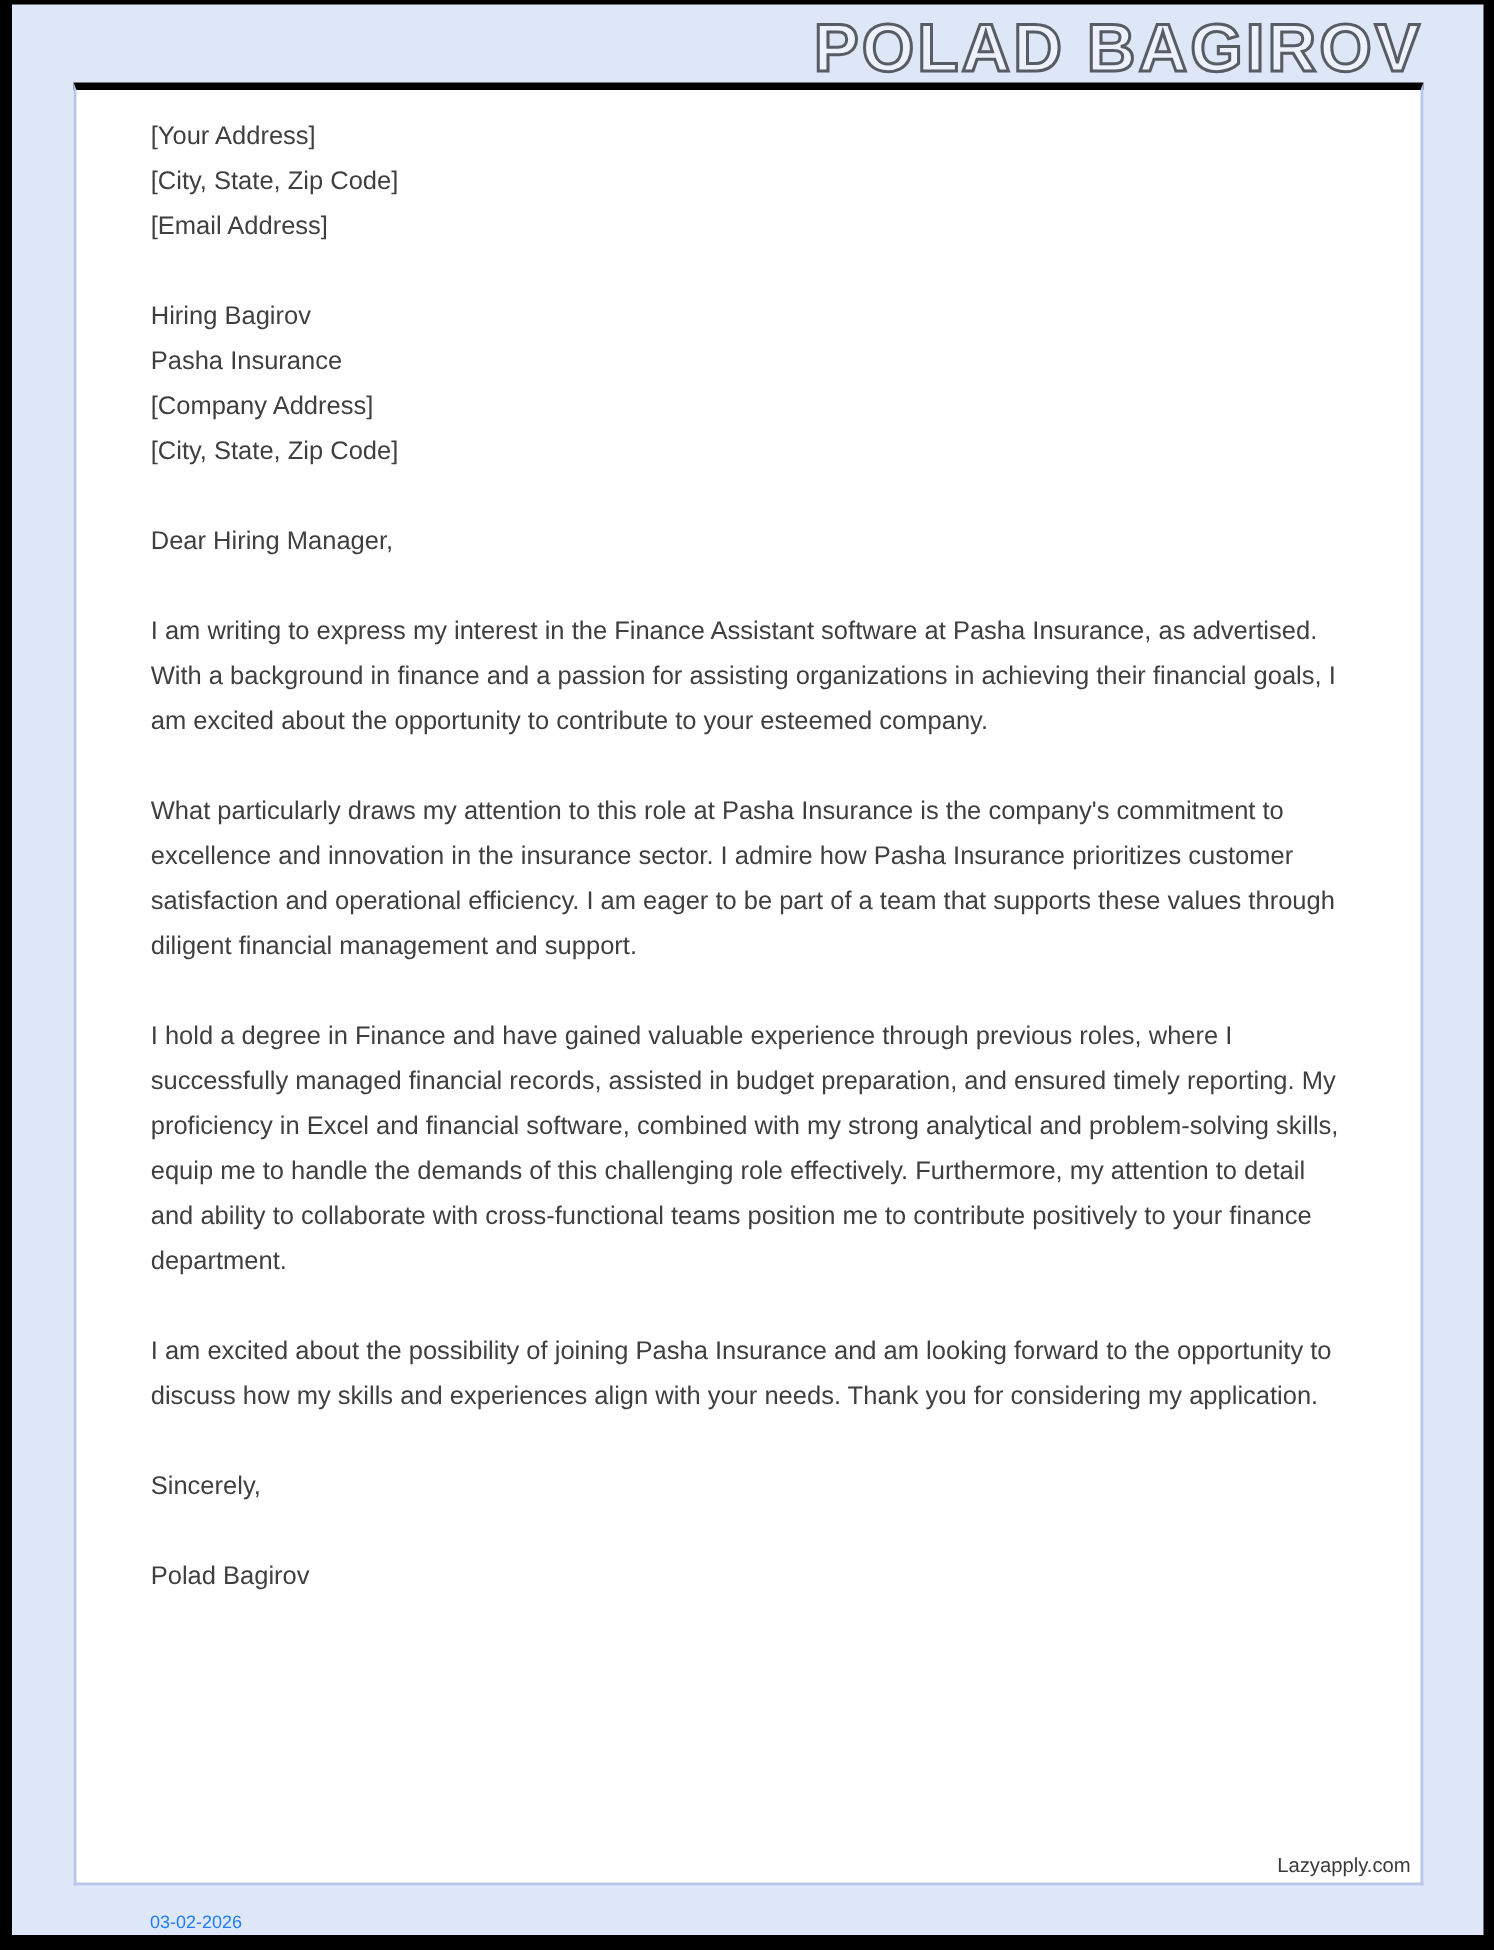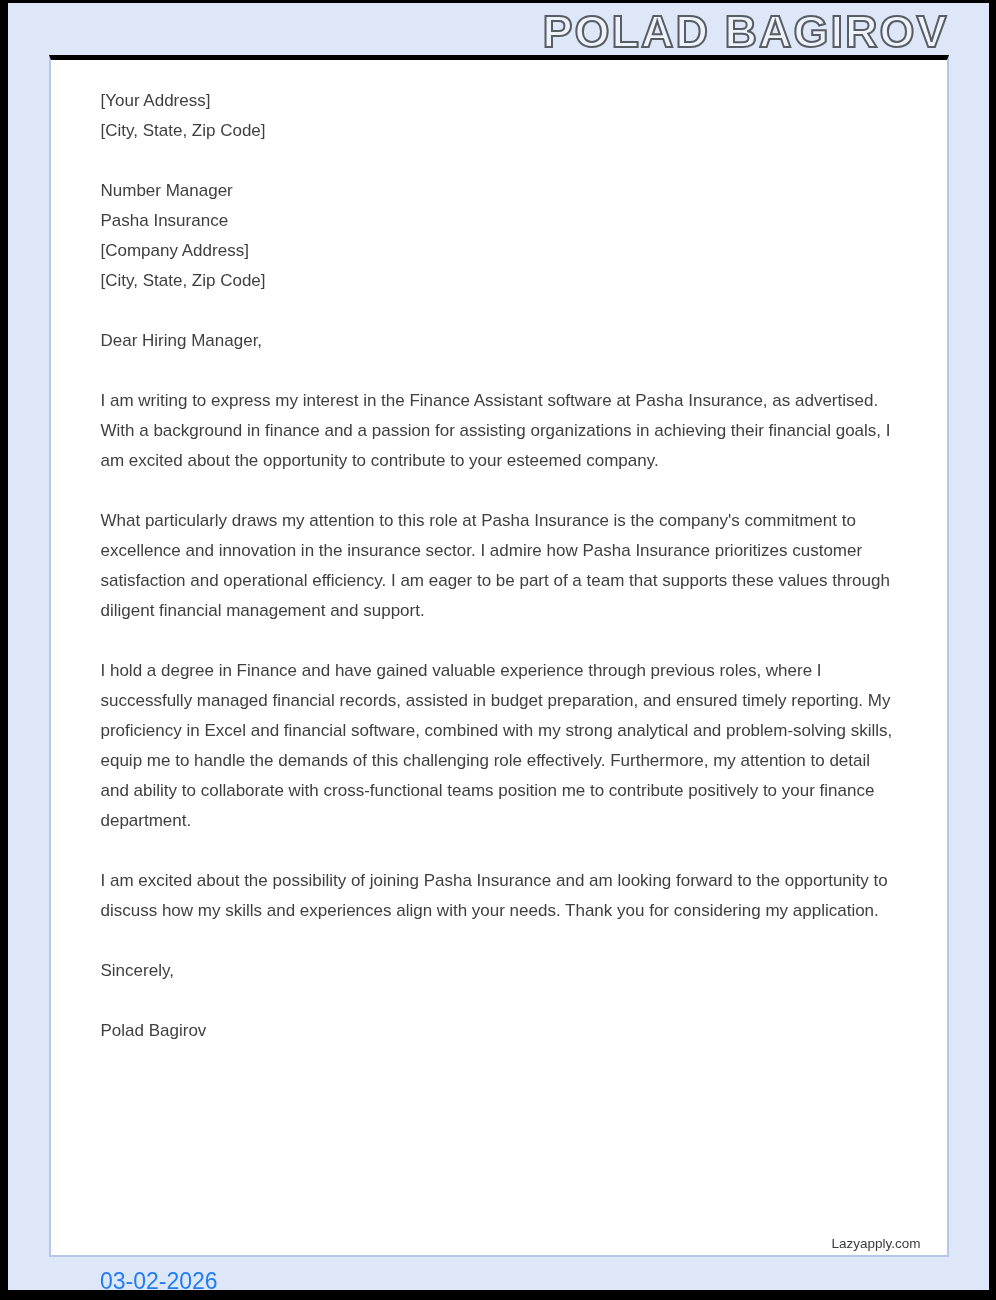--- a/index.html
+++ b/index.html
@@ -42,43 +42,43 @@
   
   .page {
     width: 900px;
     height: 1202px;
     margin: 0 auto;
     background: #ffffff;
     border-top: 5px solid #000000;
     border-left: 2px solid #b7c7ea;
     border-right: 2px solid #b7c7ea;
     border-bottom: 2px solid #b7c7ea;
-    padding: 26px 50px 0 50px;
+    padding: 16px 50px 0 50px;
     position: relative;
     color: #3f3f3f;
     font-size: 17px;
     line-height: 30px;
   }
 
   .block { margin-bottom: 30px; }
   .para  { margin-bottom: 30px; }
   .signature { margin-bottom: 0; }
 
   .watermark {
     position: absolute;
-    right: 26px;
+    right: 6px;
     bottom: 3px;
     font-size: 13.5px;
     line-height: 16px;
     color: #3b3b3b;
   }
 
   .date-link {
     margin: 13px 0 0 92px;
-    font-size: 23px;
+    font-size: 12px;
     line-height: 22px;
     color: #1f7cf6;
     display: inline-block;
     cursor: pointer;
   }
 </style>
 </head>
 <body>
 
 <div class="frame">
@@ -86,24 +86,25 @@
 
     <div class="header">
       <span class="brand">POLAD BAGIROV</span>
     </div>
 
     <div class="page">
 
       <div class="block">
         <div>[Your Address]</div>
         <div>[City, State, Zip Code]</div>
+        <div>[Email Address]</div>
       </div>
 
       <div class="block">
-        <div>Number Manager</div>
+        <div>Hiring Bagirov</div>
         <div>Pasha Insurance</div>
         <div>[Company Address]</div>
         <div>[City, State, Zip Code]</div>
       </div>
 
       <div class="block">Dear Hiring Manager,</div>
 
       <p class="para">I am writing to express my interest in the Finance Assistant software at Pasha Insurance, as advertised. With a background in finance and a passion for assisting organizations in achieving their financial goals, I am excited about the opportunity to contribute to your esteemed company.</p>
       <p class="para">What particularly draws my attention to this role at Pasha Insurance is the company's commitment to excellence and innovation in the insurance sector. I admire how Pasha Insurance prioritizes customer satisfaction and operational efficiency. I am eager to be part of a team that supports these values through diligent financial management and support.</p>
       <p class="para">I hold a degree in Finance and have gained valuable experience through previous roles, where I successfully managed financial records, assisted in budget preparation, and ensured timely reporting. My proficiency in Excel and financial software, combined with my strong analytical and problem-solving skills, equip me to handle the demands of this challenging role effectively. Furthermore, my attention to detail and ability to collaborate with cross-functional teams position me to contribute positively to your finance department.</p>

